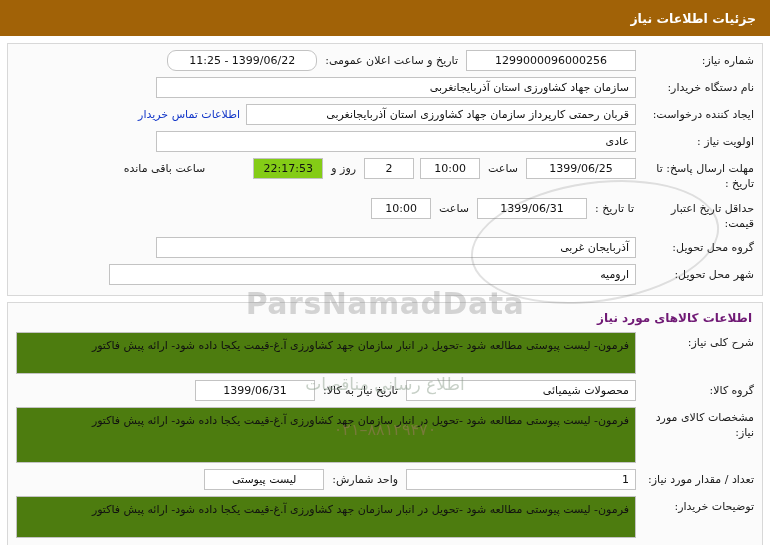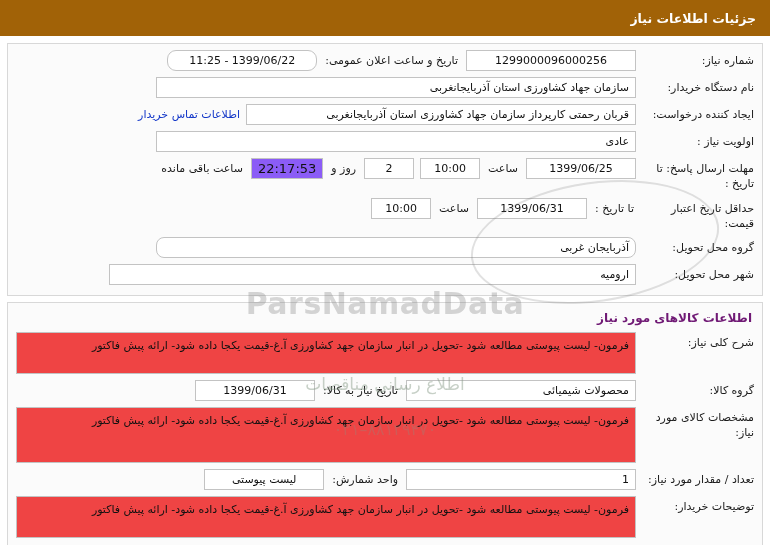--- a/index.html
+++ b/index.html
@@ -96,45 +96,46 @@
     padding: 0 2px;
   }
   .link {
     color: #1236c8;
     text-decoration: none;
   }
 
   
   .area {
     border: 1px solid #c3c3c3;
-    background: #ef4444;
+    background: #4d7c0f;
     font-size: 11px;
     color: #111;
     padding: 4px 6px;
     text-align: right;
     line-height: 1.55;
     width: 100%;
     min-height: 42px;
     white-space: pre-line;
     overflow: hidden;
   }
   .area.tall { min-height: 56px; }
 
   
   .countdown {
-    background: #8b5cf6;
+    background: #84cc16;
     border: 1px solid #c3c3c3;
     color: #111;
-    font-size: 13px;
+    font-size: 11px;
     height: 21px;
     line-height: 19px;
     padding: 0 6px;
     text-align: center;
     display: inline-block;
     min-width: 70px;
+    margin-left: 40px;
   }
 
   
   .wm {
     position: absolute;
     left: 0; right: 0;
     text-align: center;
     pointer-events: none;
     user-select: none;
   }
@@ -229,21 +230,21 @@
         <div class="inline-lbl">تا تاریخ :</div>
         <div class="box center" style="width:110px;">1399/06/31</div>
         <div class="inline-lbl">ساعت</div>
         <div class="box center" style="width:60px;">10:00</div>
       </div>
     </div>
 
     <div class="row">
       <div class="lbl">گروه محل تحویل:</div>
       <div class="fields">
-        <div class="box" style="width:480px;border-radius:8px;">آذربایجان غربی</div>
+        <div class="box" style="width:480px;">آذربایجان غربی</div>
       </div>
     </div>
 
     <div class="row" style="margin-bottom:2px;">
       <div class="lbl">شهر محل تحویل:</div>
       <div class="fields">
         <div class="box" style="width:527px;">ارومیه</div>
       </div>
     </div>
   </div>

